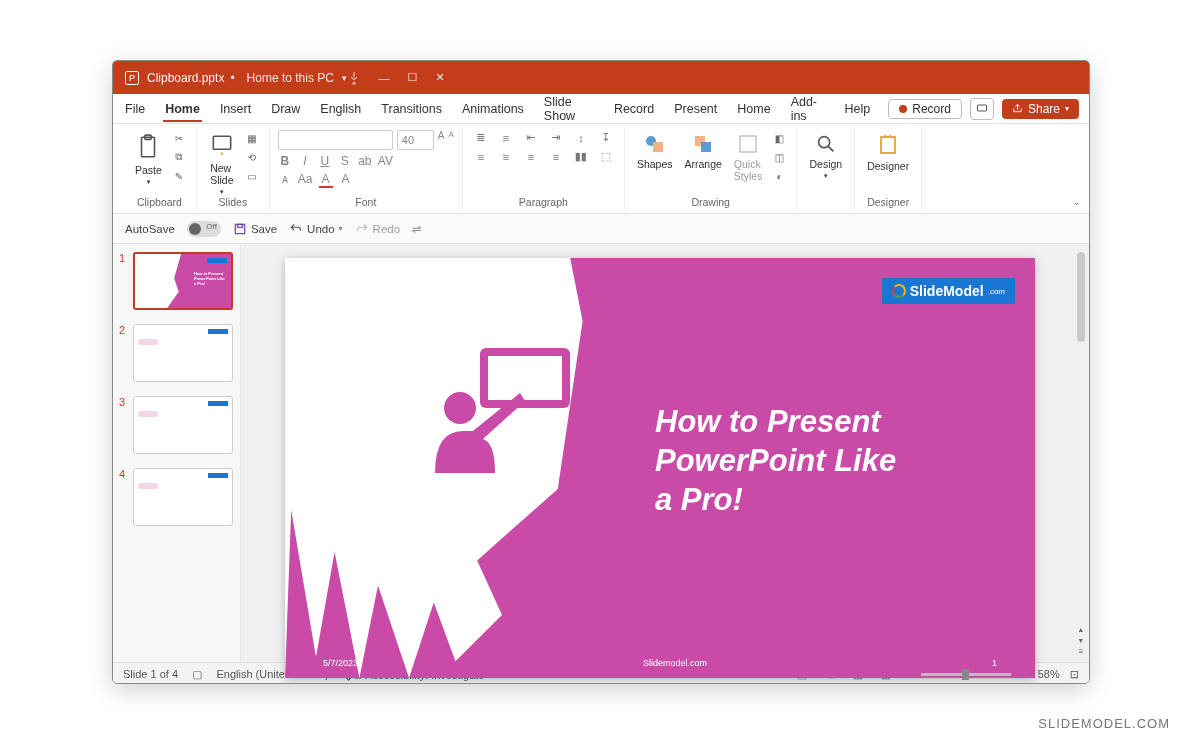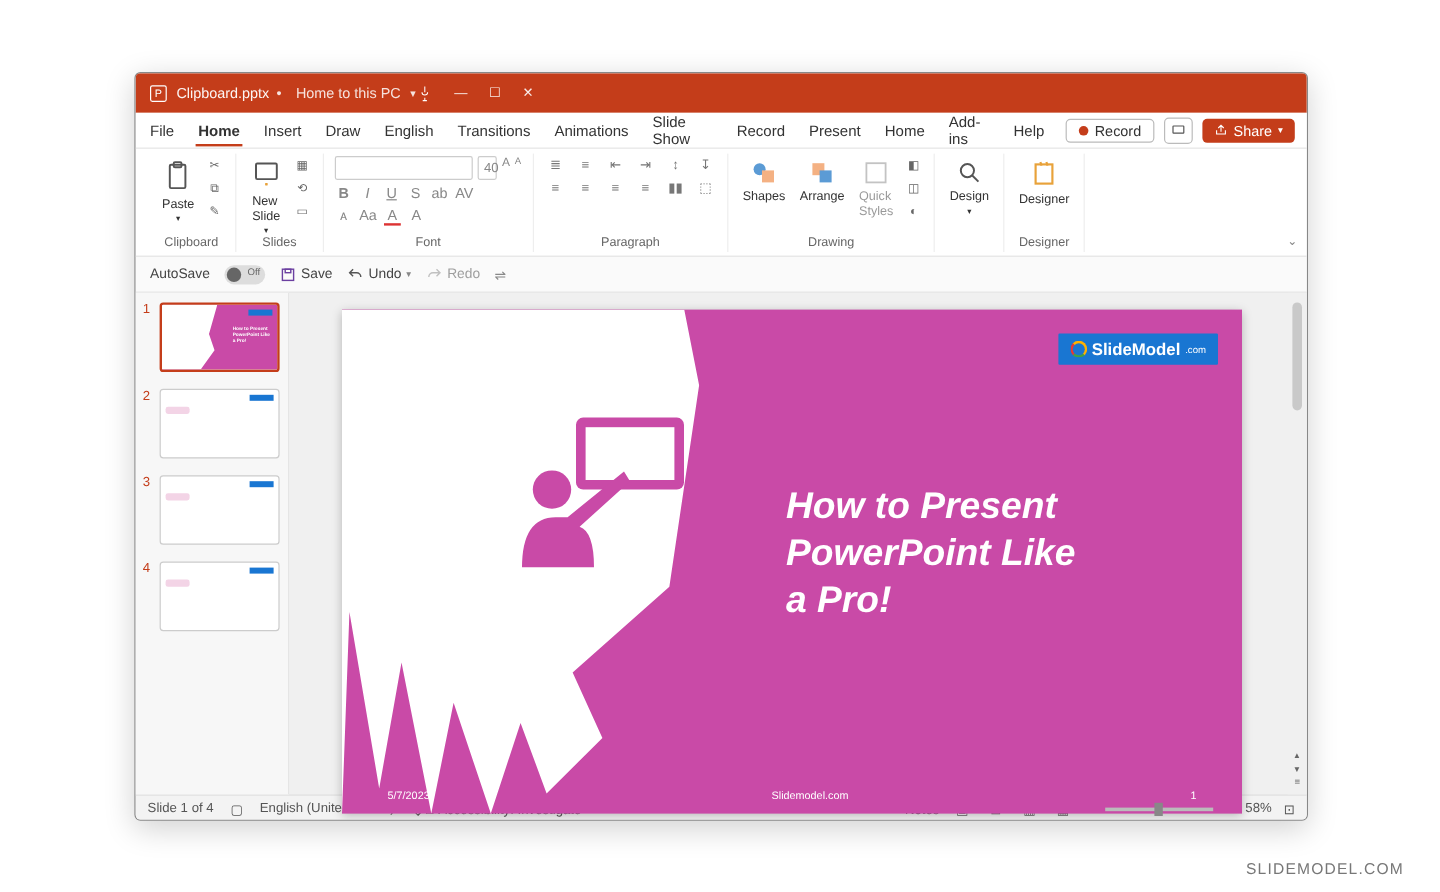--- a/index.html
+++ b/index.html
@@ -31,21 +31,21 @@
 .ribgroup:last-child{border-right:none;}
 .ribgroup .grplabel { margin-top:auto; font-size:10.5px; color:#666; padding-bottom:2px;}
 .bigbtn { display:flex; flex-direction:column; align-items:center; font-size:10.5px; color:#333; gap:2px; padding:2px 4px;}
 .bigbtn svg{color:#555;}
 .grptop { display:flex; align-items:flex-start; gap:4px; height:60px; padding-top:2px;}
 .minicol { display:flex; flex-direction:column; gap:3px; font-size:10px;}
 .minibtn { width:18px; height:16px; display:flex; align-items:center; justify-content:center; color:#666; border-radius:2px;}
 .fontarea { display:flex; flex-direction:column; gap:4px; padding-top:2px;}
 .fontrow1 { display:flex; gap:4px;}
 .fontbox { width:115px; height:20px; border:1px solid #ccc; border-radius:2px; font-size:11px; color:#aaa; padding:0 4px; display:flex; align-items:center;}
-.sizebox { width:16px; height:20px; border:1px solid #ccc; border-radius:2px; font-size:11px; color:#888; padding:0 4px; display:flex; align-items:center;}
+.sizebox { width:37px; height:20px; border:1px solid #ccc; border-radius:2px; font-size:11px; color:#888; padding:0 4px; display:flex; align-items:center;}
 .fontrow2, .fontrow3 { display:flex; gap:6px; font-size:12px; color:#888;}
 .fontrow2 span,.fontrow3 span{min-width:14px;text-align:center;}
 .paraarea{display:flex;flex-direction:column;gap:4px;padding-top:2px;}
 .pararow{display:flex;gap:5px;}
 .pararow .pbtn{width:20px;height:15px;color:#777;display:flex;align-items:center;justify-content:center;}
 .quickbar { height:30px; background:#fafafa; border-bottom:1px solid #e1e1e1; display:flex; align-items:center; padding:0 12px; gap:12px; font-size:11.5px; color:#444;}
 .toggle { width:34px; height:16px; background:#ddd; border-radius:8px; position:relative; }
 .toggle .knob{width:12px;height:12px;background:#666;border-radius:50%;position:absolute;left:2px;top:2px;}
 .toggle .offlbl{position:absolute;right:4px;top:1px;font-size:8px;color:#666;}
 .qbitem{display:flex;align-items:center;gap:4px;}

